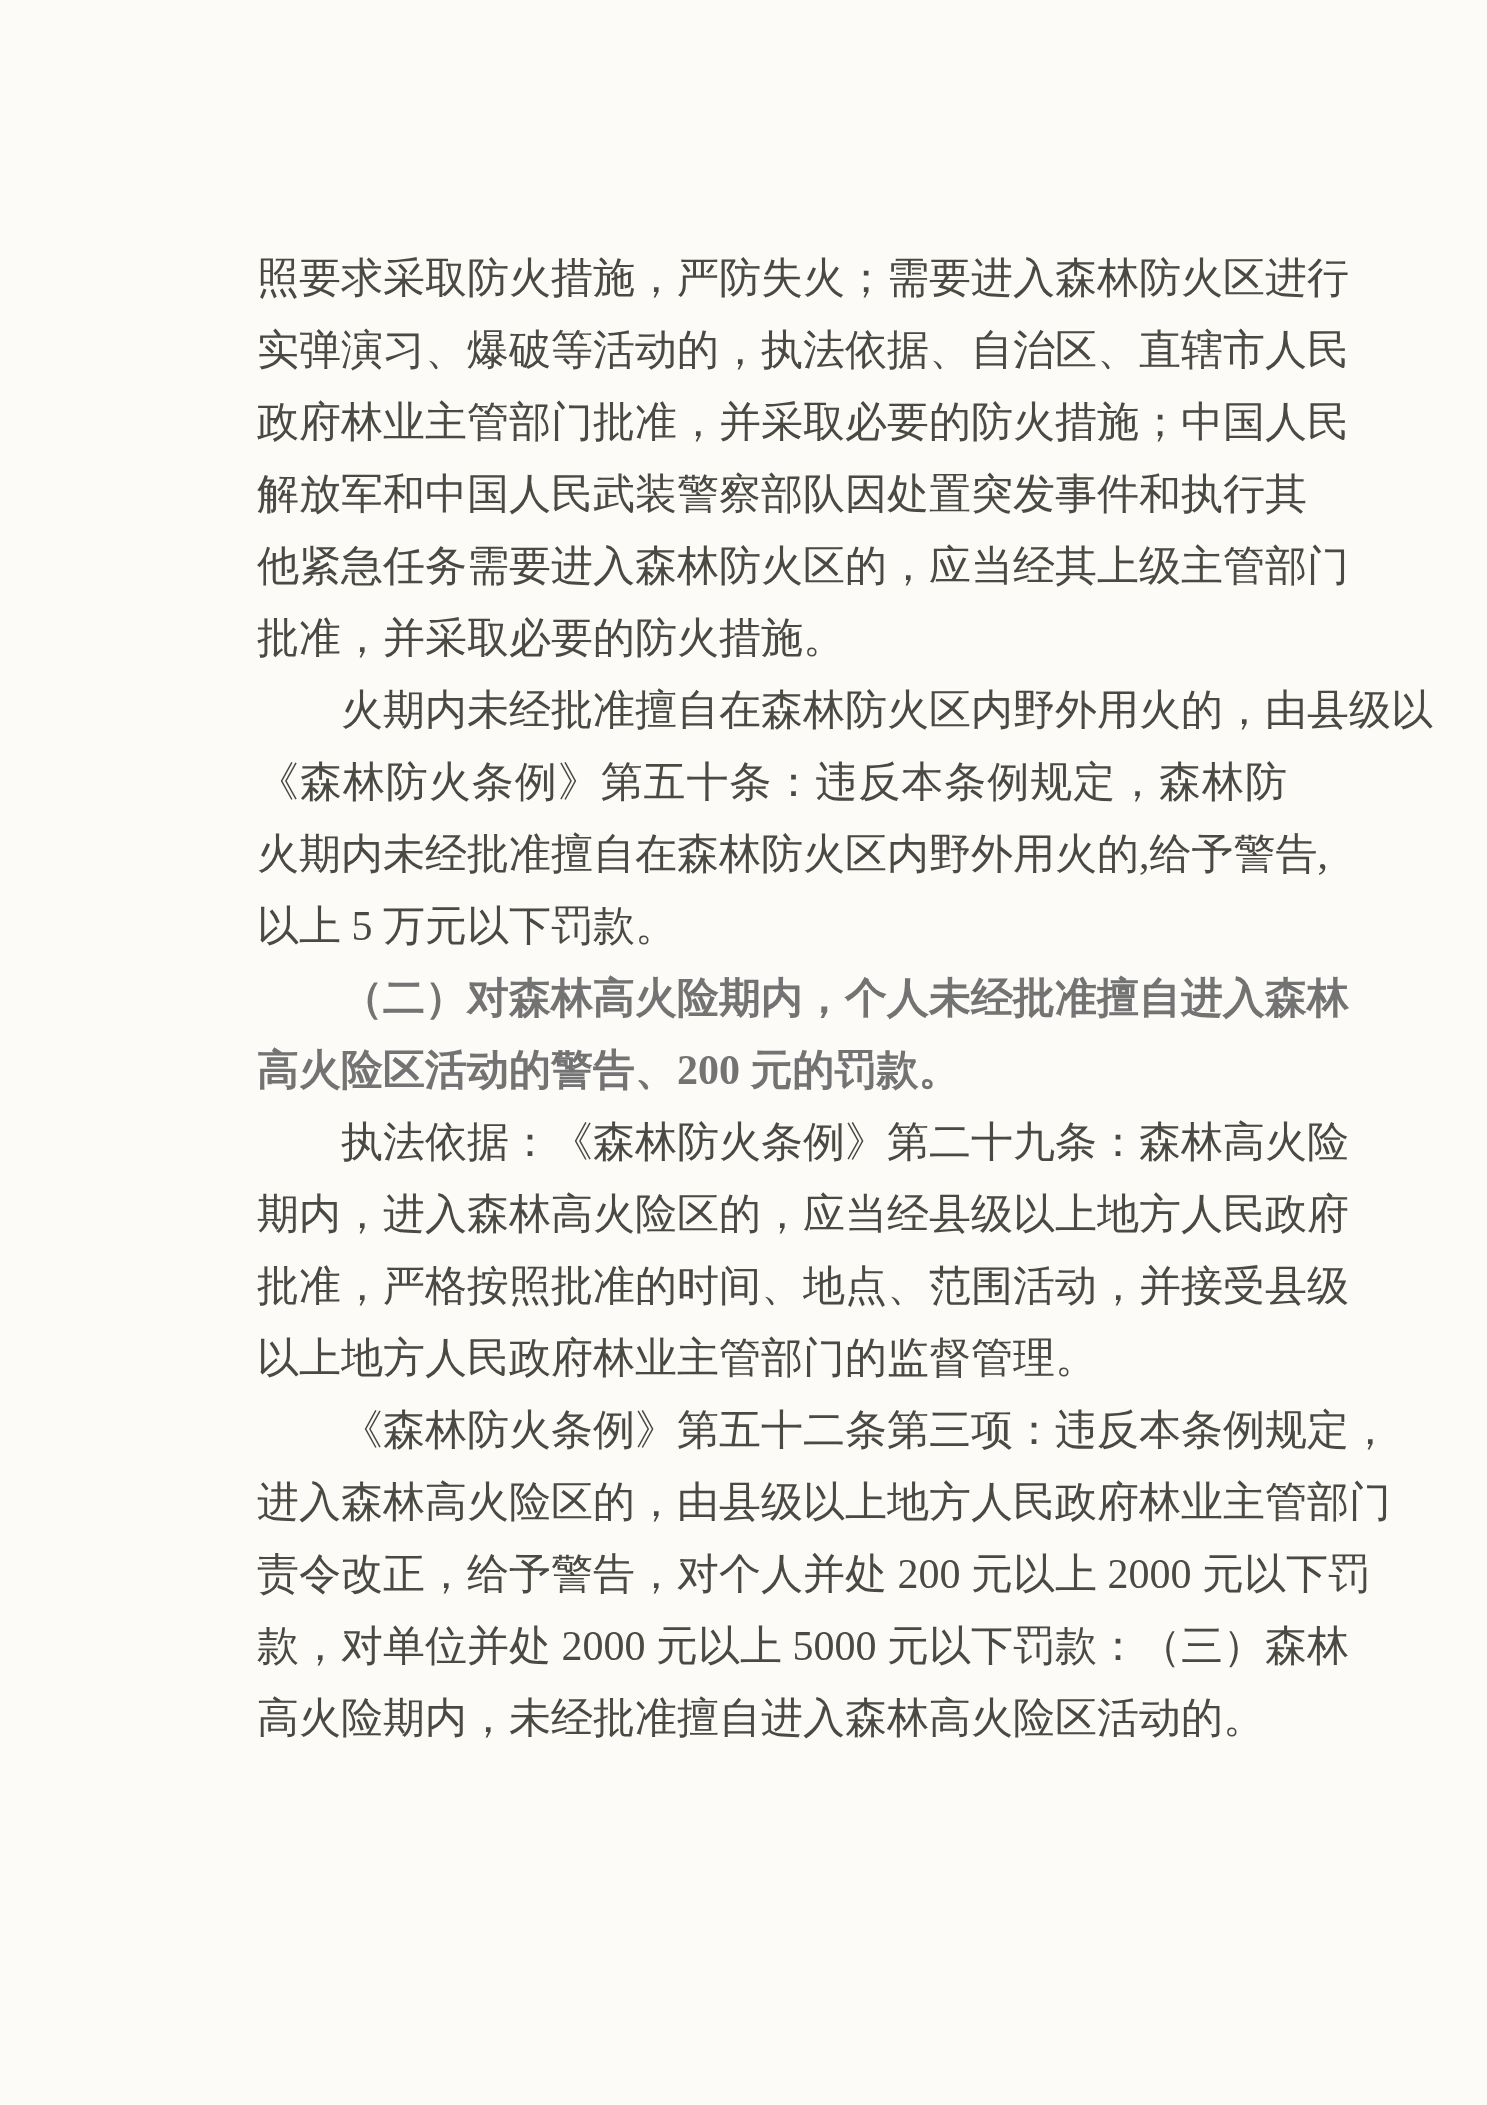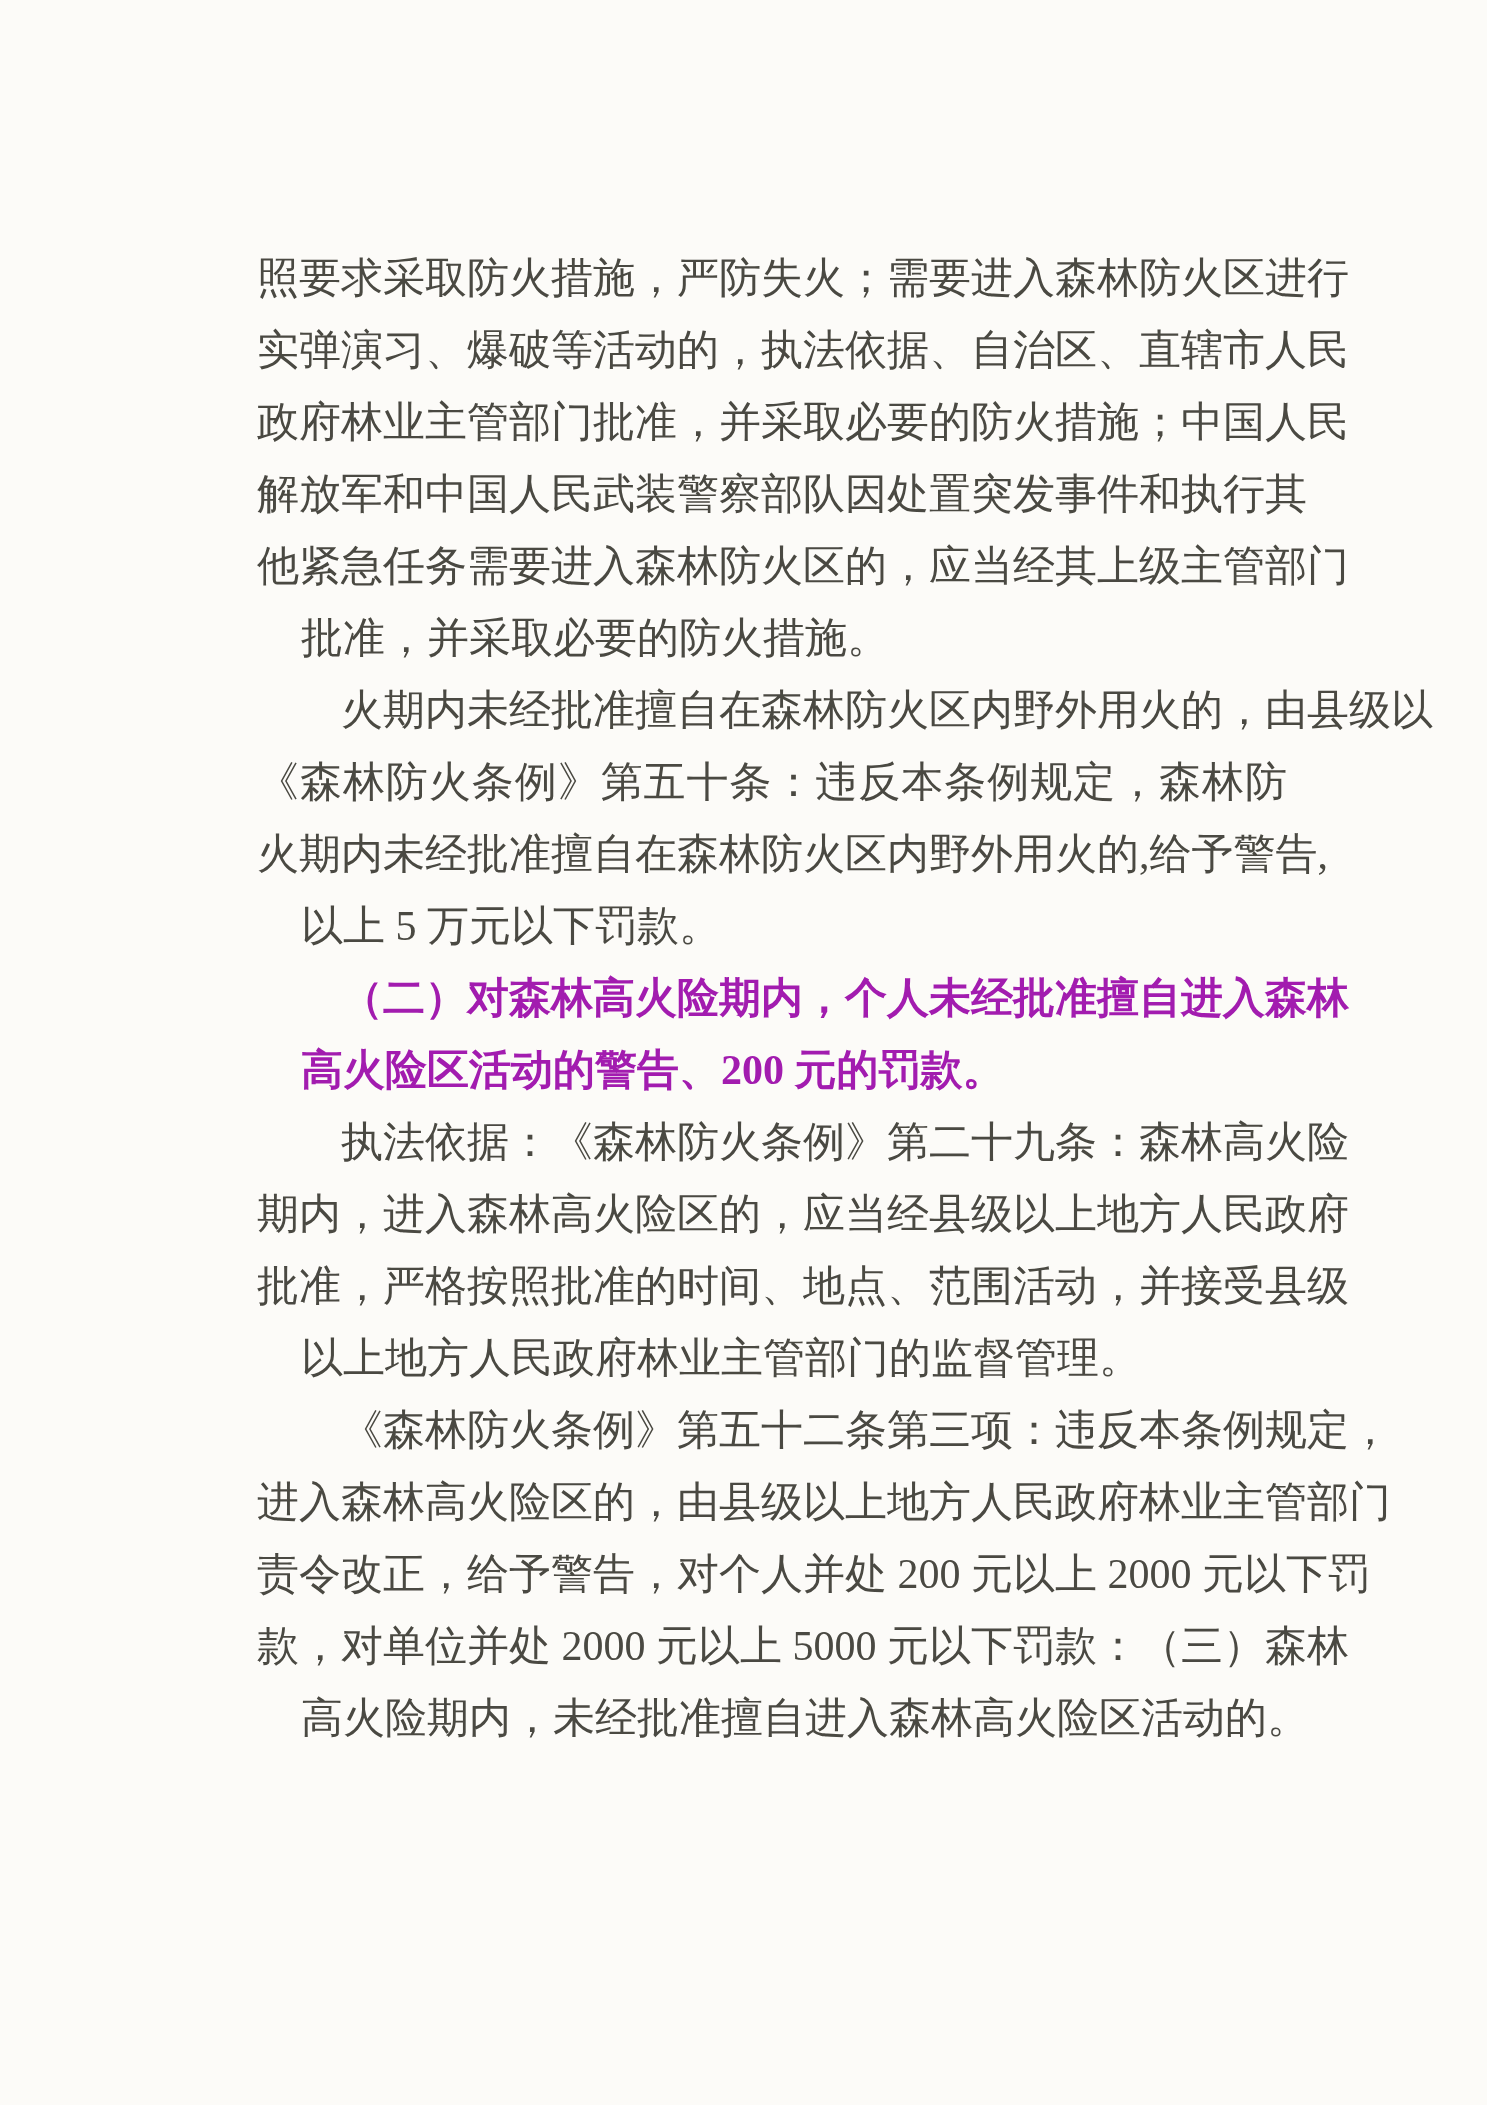--- a/index.html
+++ b/index.html
@@ -39,21 +39,20 @@
   }
   .line {
     height: 72px;
     white-space: nowrap;
     text-align: justify;
     text-align-last: justify;
     text-justify: inter-character;
   }
   .line.last {
     text-align-last: left;
-    margin-left: 44px;
   }
 </style>
 </head>
 <body style="background: rgb(252, 251, 248);">
 
 <div class="page">
   <div class="text-block" style="color: rgb(74, 73, 66);">
       <div class="paragraph">
         <div class="line">照要求采取防火措施，严防失火；需要进入森林防火区进行</div>
         <div class="line">实弹演习、爆破等活动的，执法依据、自治区、直辖市人民</div>
@@ -61,21 +60,21 @@
         <div class="line">解放军和中国人民武装警察部队因处置突发事件和执行其</div>
         <div class="line">他紧急任务需要进入森林防火区的，应当经其上级主管部门</div>
         <div class="line last">批准，并采取必要的防火措施。</div>
       </div>
       <div class="paragraph p-indent">
         <div class="line">火期内未经批准擅自在森林防火区内野外用火的，由县级以</div>
         <div class="line">《森林防火条例》第五十条：违反本条例规定，森林防</div>
         <div class="line">火期内未经批准擅自在森林防火区内野外用火的,给予警告,</div>
         <div class="line last">以上 5 万元以下罚款。</div>
       </div>
-      <div class="paragraph bold p-indent" style="color: #a21caf;">
+      <div class="paragraph bold p-indent" style="color: #737373;">
         <div class="line">（二）对森林高火险期内，个人未经批准擅自进入森林</div>
         <div class="line last">高火险区活动的警告、200 元的罚款。</div>
       </div>
       <div class="paragraph p-indent">
         <div class="line">执法依据：《森林防火条例》第二十九条：森林高火险</div>
         <div class="line">期内，进入森林高火险区的，应当经县级以上地方人民政府</div>
         <div class="line">批准，严格按照批准的时间、地点、范围活动，并接受县级</div>
         <div class="line last">以上地方人民政府林业主管部门的监督管理。</div>
       </div>
       <div class="paragraph p-indent">

